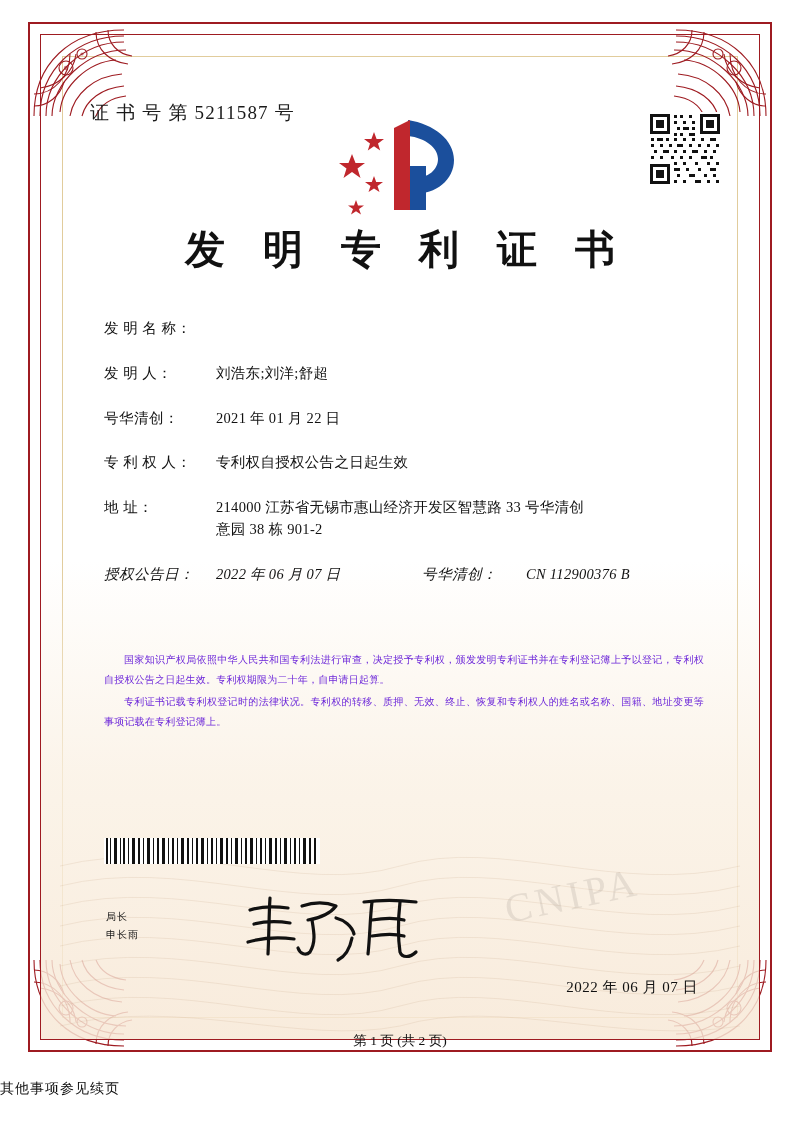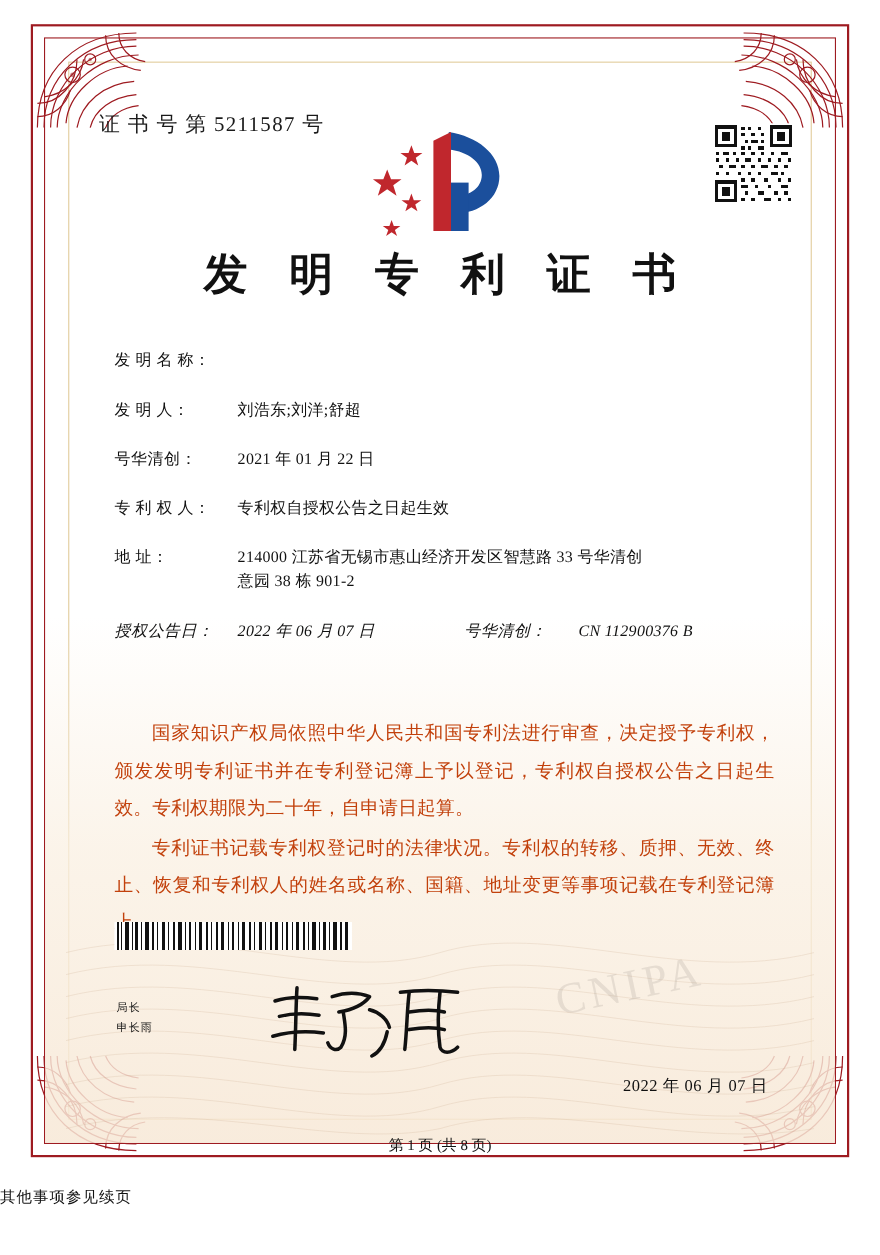--- a/index.html
+++ b/index.html
@@ -160,23 +160,23 @@
   }
   .inline-left { width: 318px; display: flex; }
   .inline-right { display: flex; }
   .inline-right .field-label { width: 104px; flex: 0 0 104px; }
 
   .paragraphs {
     position: absolute;
     left: 104px;
     top: 650px;
     width: 600px;
-    font-size: 17px;
+    font-size: 10px;
     line-height: 2.0;
-    color: #c2410c;
+    color: #6d28d9;
     letter-spacing: .2px;
   }
   .paragraphs p {
     margin: 0 0 2px 0;
     text-indent: 2em;
     text-align: justify;
   }
 
   .barcode {
     position: absolute;
@@ -573,16 +573,16 @@
         <path d="M160 12 C158 30 158 48 160 62 C162 68 170 68 176 62"></path>
         <path d="M132 30 C144 28 156 28 164 30"></path>
         <path d="M132 46 C144 44 156 44 164 46"></path>
         <path d="M112 48 C110 58 106 66 98 70"></path>
       </g>
     </svg>
   </div>
 
   <div class="sign-date">2022 年 06 月 07 日</div>
 
-  <div class="page-num">第 1 页 (共 8 页)</div>
+  <div class="page-num">第 1 页 (共 2 页)</div>
   <div class="footer-note">其他事项参见续页</div>
 
 </div>
 
 </body></html>

